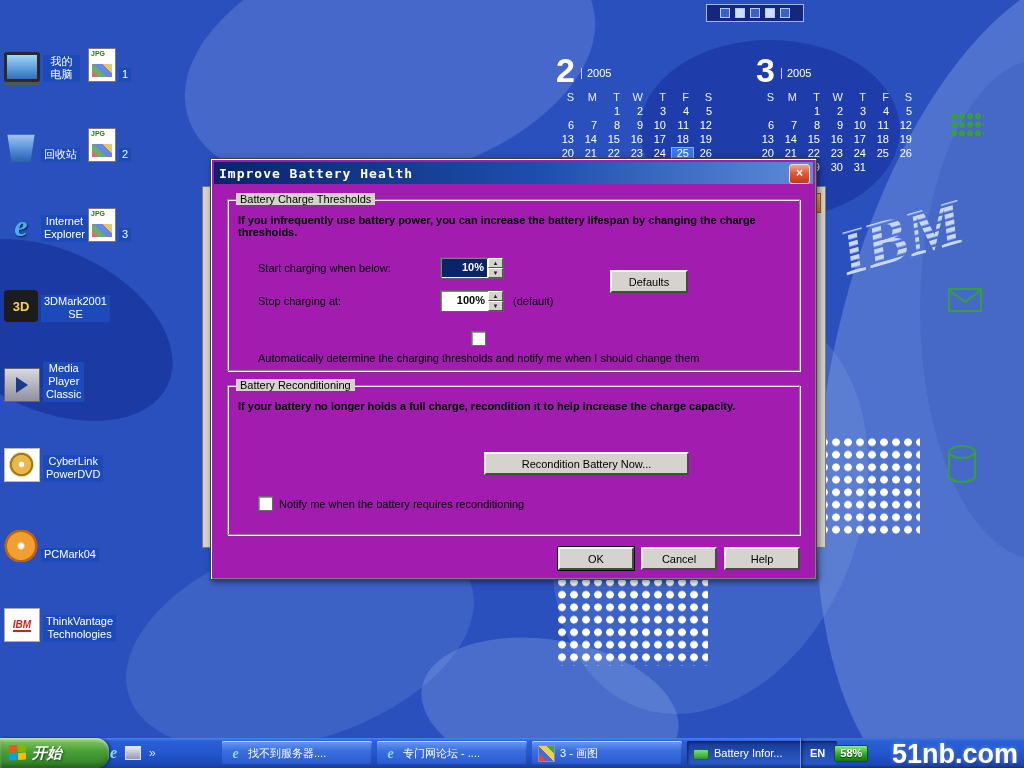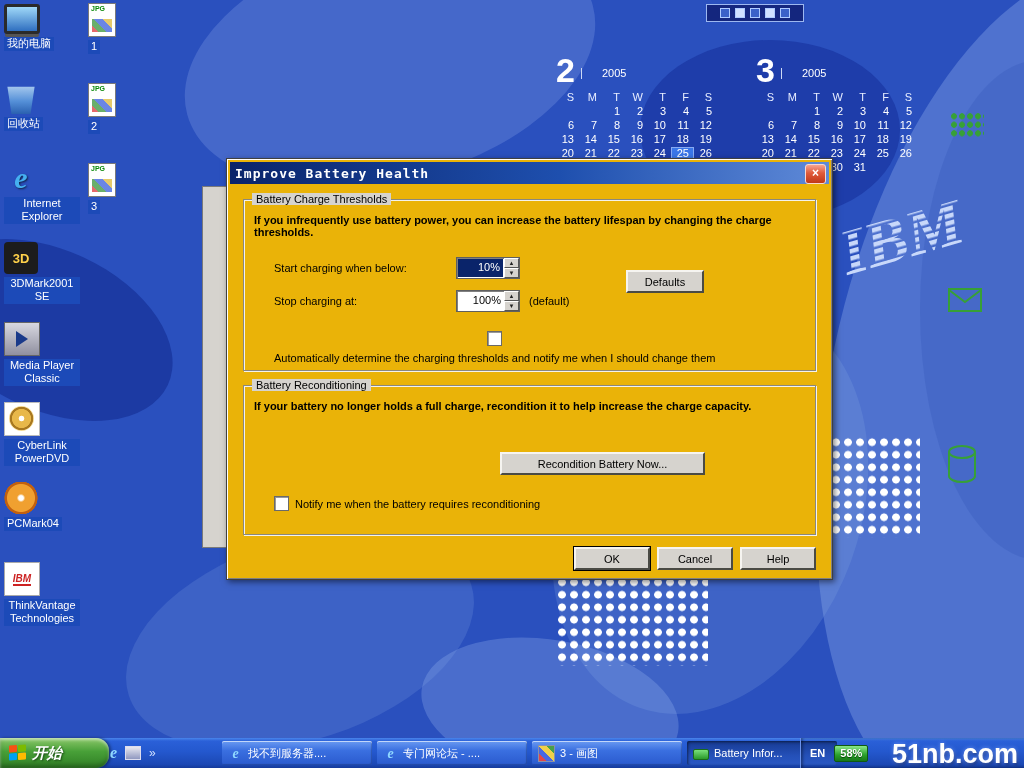--- a/index.html
+++ b/index.html
@@ -20,40 +20,40 @@
   .wp-toolbar{position:absolute;left:706px;top:4px;width:96px;height:16px;border:1px solid #9db8f0;
       background:#14267e;display:flex;gap:5px;align-items:center;justify-content:center;}
   .wp-toolbar i{display:block;width:8px;height:8px;border:1px solid #aecbff;background:#3b61c8;}
   .wp-toolbar i.lt{background:#cfe0ff;}
 
   .calendar{position:absolute;color:#fff;}
   .cal-feb{left:556px;top:54px;}
   .cal-mar{left:756px;top:54px;}
   .cal-title{display:flex;align-items:flex-start;gap:6px;}
   .cal-month{font-size:34px;font-weight:bold;line-height:32px;}
-  .cal-year{font-size:11px;border-left:1px solid #cdd9f5;padding-left:20px;margin-top:14px;line-height:11px;}
+  .cal-year{font-size:11px;border-left:1px solid #cdd9f5;padding-left:5px;margin-top:14px;line-height:11px;}
   .cal-grid{margin-top:5px;display:grid;grid-template-columns:repeat(7,23px);grid-auto-rows:14px;font-size:11px;}
   .cal-cell{text-align:right;padding-right:5px;color:#fff;}
   .cal-head{color:#e8eeff;}
   .cal-hl{background:#3a76e8;box-shadow:inset 0 0 0 1px #88aaf2;}
 
   .ibm-logo{position:absolute;left:838px;top:188px;transform:rotate(-16deg);}
   .dots{position:absolute;background-image:radial-gradient(circle,#fff 3.5px,transparent 4.2px);
         background-size:12px 12.5px;}
   .dots-a{left:556px;top:576px;width:152px;height:90px;}
   .dots-b{left:818px;top:436px;width:102px;height:102px;}
   .wp-grid-icon{position:absolute;left:950px;top:112px;width:34px;height:26px;
       background-image:radial-gradient(#37a037 2.6px,transparent 3.2px);background-size:8px 8.5px;}
   .wp-svg{position:absolute;}
 
   
   .icon-col{position:absolute;display:flex;flex-direction:column;z-index:2;}
   .col1{left:4px;top:2px;width:76px;}
   .col2{left:88px;top:2px;width:60px;}
-  .desktop-icon{height:80px;display:flex;flex-direction:column;align-items:flex-start;gap:3px;cursor:pointer;}
+  .desktop-icon{height:80px;display:flex;align-items:flex-end;gap:3px;cursor:pointer;}
   .di-img{width:34px;height:32px;position:relative;flex:none;}
   .di-label{font-size:11px;color:#fff;background:#1c4ab8;padding:0 3px 1px;text-align:center;
             line-height:13px;max-width:74px;}
   .ic-mycomputer{background:linear-gradient(#9fd8f8,#2f6fc0);border:3px solid #2a2a2a;border-radius:3px;
                  box-shadow:0 4px 0 -1px #555;width:30px;height:24px;margin-top:2px;}
   .ic-recycle{clip-path:polygon(10% 15%,90% 15%,78% 100%,22% 100%);
               background:linear-gradient(#bcd8f4,#5590d8 60%,#2a60b0);}
   .ic-ie{display:flex;align-items:center;justify-content:center;
          font:italic bold 30px "Liberation Serif",serif;color:#45b0f0;text-shadow:1px 1px 2px #102040;}
   .ic-3dmark{background:#1c1c1c;border-radius:4px;color:#ffd24a;font-weight:bold;font-size:13px;
@@ -75,43 +75,43 @@
   .jpg-art{position:absolute;bottom:4px;left:3px;right:3px;height:13px;opacity:.85;
       background:linear-gradient(45deg,#e05050 0 20%,#50a050 20% 45%,#5070e0 45% 70%,#e0c050 70% 100%);}
 
   
   .bg-window{position:absolute;left:202px;top:186px;width:622px;height:360px;background:#d6d3ce;
              border:1px solid #7a7a7a;z-index:5;}
   .bg-win-orange{position:absolute;right:4px;top:6px;width:20px;height:18px;
              background:linear-gradient(#f8c060,#e08020);border:1px solid #a05808;}
 
   
-  .dialog{position:absolute;left:210px;top:158px;width:605px;height:420px;background:#eab308;
+  .dialog{position:absolute;left:210px;top:158px;width:605px;height:420px;background:#a21caf;
           border:1px solid #404040;box-shadow:inset 1px 1px 0 #fff,inset -1px -1px 0 #808080,
-          2px 2px 6px rgba(0,0,0,.5);z-index:10;margin-left:16px;}
+          2px 2px 6px rgba(0,0,0,.5);z-index:10;}
   .titlebar{position:absolute;left:3px;top:3px;right:3px;height:22px;
           background:linear-gradient(90deg,#0a246a,#1e4fae 55%,#5f8ad8);
           display:flex;align-items:center;padding-left:5px;}
   .title-text{color:#fff;font-family:"DejaVu Sans Mono",monospace;font-weight:bold;font-size:13px;
           letter-spacing:1px;}
   .close-btn{position:absolute;right:3px;top:2px;width:19px;height:18px;
           background:linear-gradient(#f4a490,#e05a3a 45%,#c03818);border:1px solid #f8d8d0;
           border-radius:3px;color:#fff;font-weight:bold;font-size:12px;line-height:16px;
           text-align:center;cursor:pointer;}
   .group{position:absolute;border:1px solid #8a887e;box-shadow:inset 1px 1px 0 #f4f2ec,1px 1px 0 #f4f2ec;}
   .g1{left:16px;top:40px;width:571px;height:170px;}
   .g2{left:16px;top:226px;width:571px;height:148px;}
   .group-label{position:absolute;top:-7px;left:8px;background:#d6d3ce;padding:0 4px;}
   .desc{position:absolute;left:10px;top:14px;right:10px;font-weight:bold;}
   .fld-label{position:absolute;}
   .lbl-start{left:30px;top:62px;}
   .lbl-stop{left:30px;top:95px;}
   .suffix{left:285px;top:95px;}
   .spin{position:absolute;width:62px;height:20px;background:#fff;border:1px solid #5f5f5f;
-        box-shadow:inset 1px 1px 0 #808080,inset -1px -1px 0 #fff;display:flex;cursor:text;}
+        box-shadow:inset 1px 1px 0 #808080,inset -1px -1px 0 #fff;display:flex;cursor:text;font-weight:bold;}
   .spin1{left:212px;top:57px;}
   .spin2{left:212px;top:90px;}
   .spin-val{flex:1;text-align:right;padding:3px 3px 0 0;}
   .spin-val.sel{background:#0a246a;color:#fff;margin:1px;padding-top:2px;}
   .spin-btns{width:15px;display:flex;flex-direction:column;}
   .sb{flex:1;background:#d6d3ce;border:1px solid;border-color:#fff #555 #555 #fff;
       font-size:6px;line-height:8px;text-align:center;color:#222;cursor:pointer;}
   .btn{position:absolute;background:#d6d3ce;border:2px solid;cursor:pointer;
        border-color:#f6f4f0 #4a4a44 #4a4a44 #f6f4f0;font-size:11px;font-family:inherit;color:#000;}
   .btn-defaults{left:382px;top:70px;width:78px;height:23px;}

